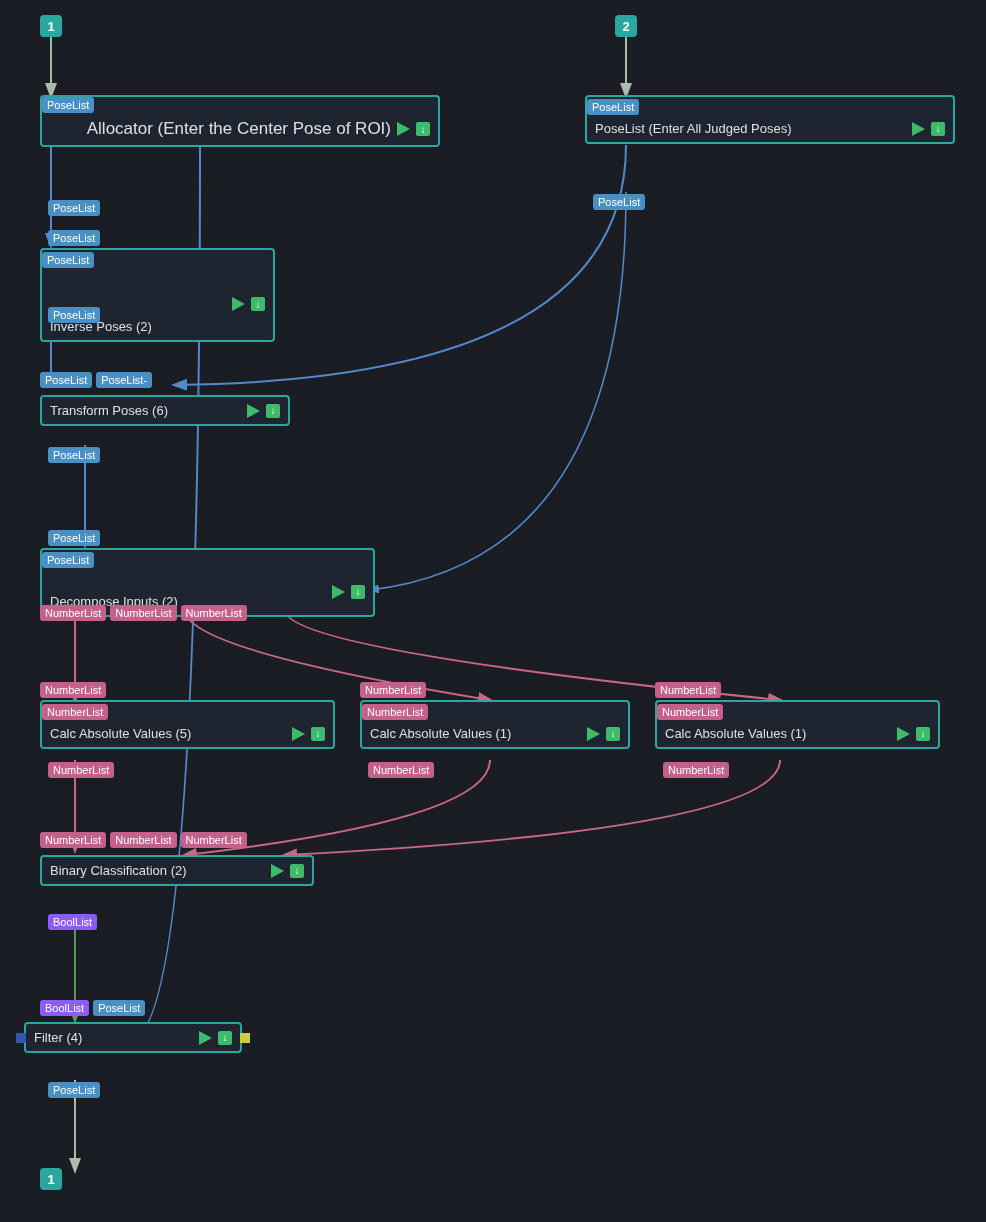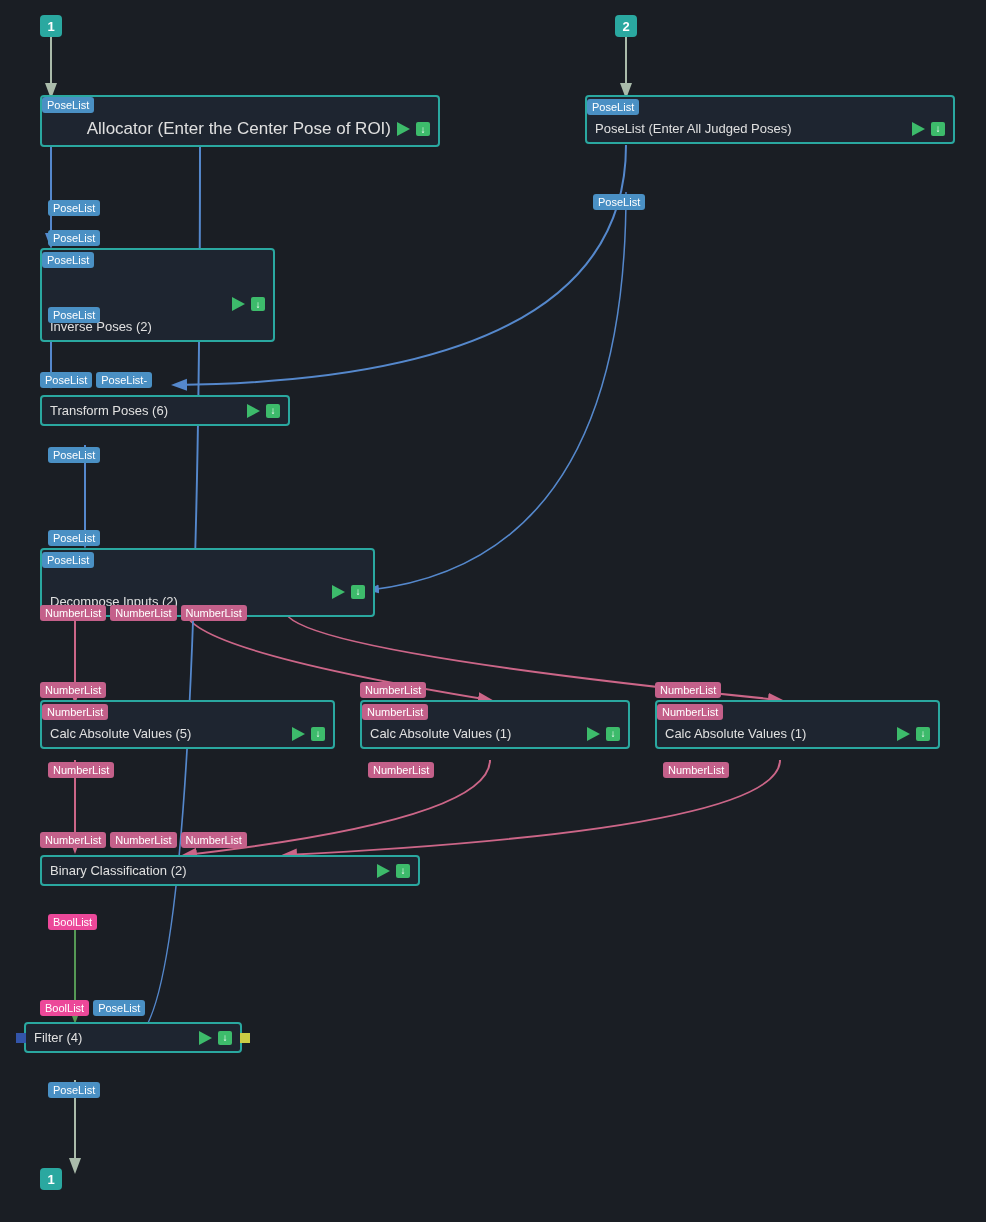--- a/index.html
+++ b/index.html
@@ -92,21 +92,21 @@
     .type-label {
       font-size: 11px;
       padding: 2px 5px;
       border-radius: 3px;
       display: inline-block;
       color: #fff;
     }
 
     .type-blue { background: #4a90c4; }
     .type-pink { background: #c4608a; }
-    .type-green { background: #ec4899; }
+    .type-green { background: #8b5cf6; }
 
     svg.connections {
       position: absolute;
       top: 0;
       left: 0;
       width: 986px;
       height: 1222px;
       pointer-events: none;
     }
   </style>
@@ -340,21 +340,21 @@
 <div style="position:absolute; left:663px; top:760px;">
   <span class="type-label type-pink">NumberList</span>
 </div>
 
 <div style="position:absolute; left:40px; top:832px; display:flex; gap:4px;">
   <span class="type-label type-pink">NumberList</span>
   <span class="type-label type-pink">NumberList</span>
   <span class="type-label type-pink">NumberList</span>
 </div>
 
-<div class="node" style="left:40px; top:855px; width:380px;">
+<div class="node" style="left:40px; top:855px; width:274px;">
   <div class="node-body">
     <span style="flex:1;">Binary Classification (2)</span>
     <span class="btn-play">
         <span class="play-icon"></span>
       </span>
     <span class="down-icon">↓</span>
   </div>
 </div>
 
 <div style="position:absolute; left:48px; top:912px;">

